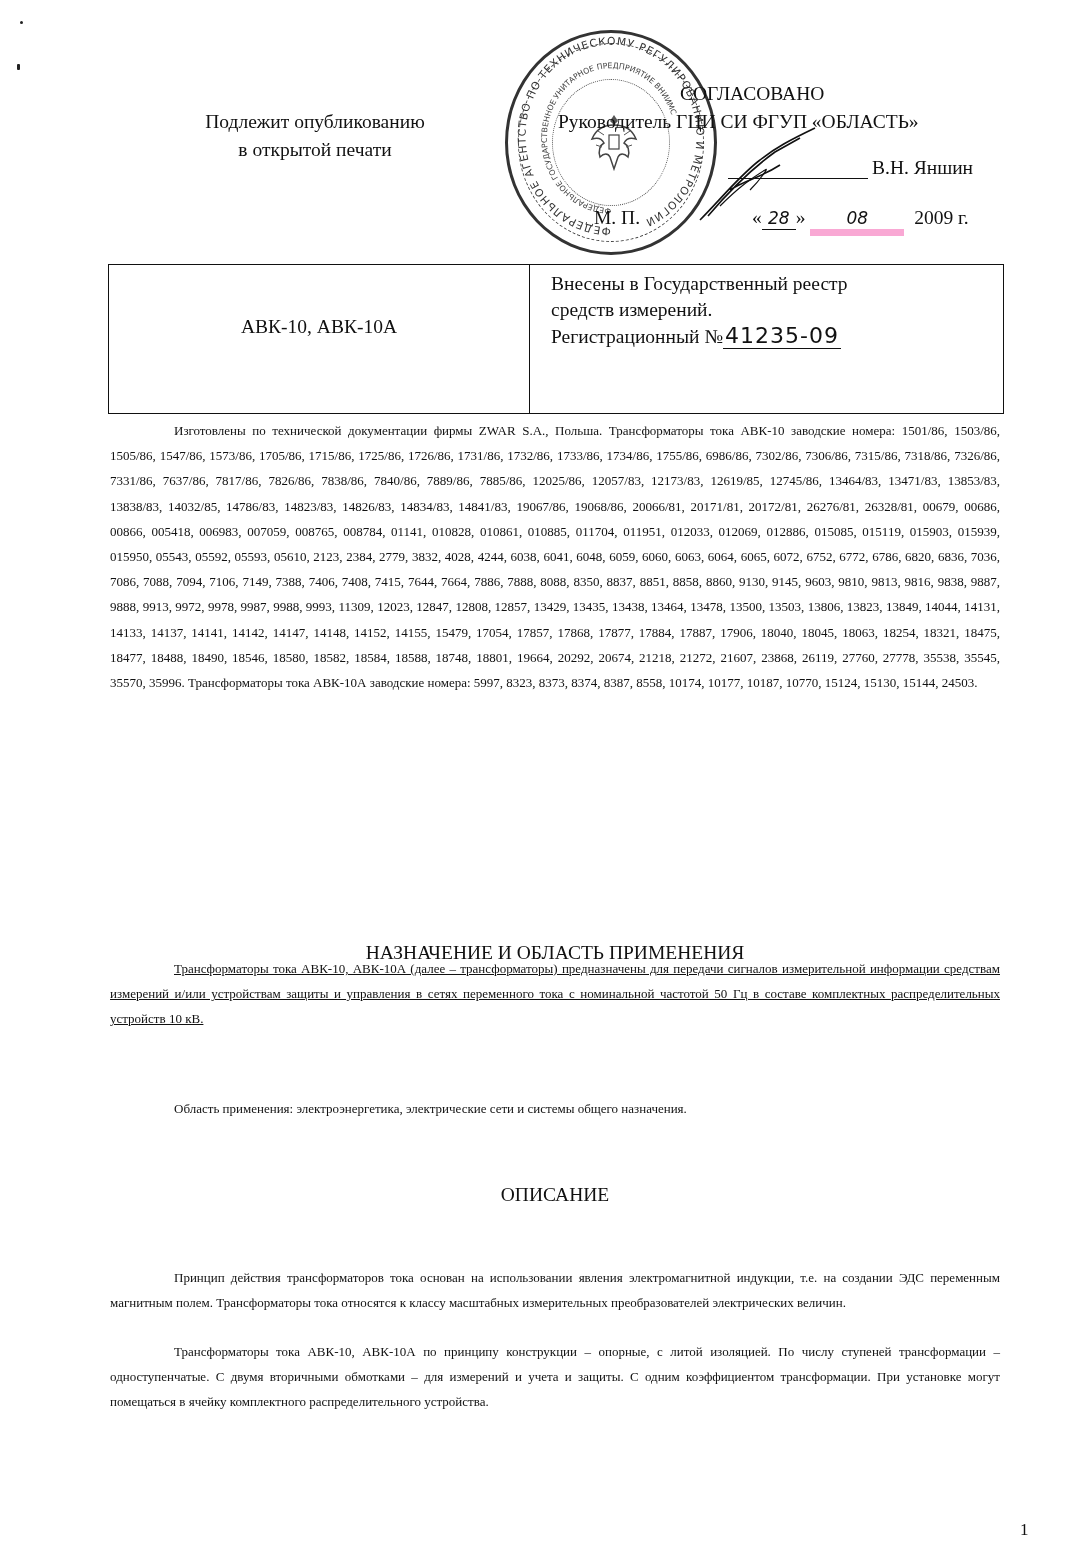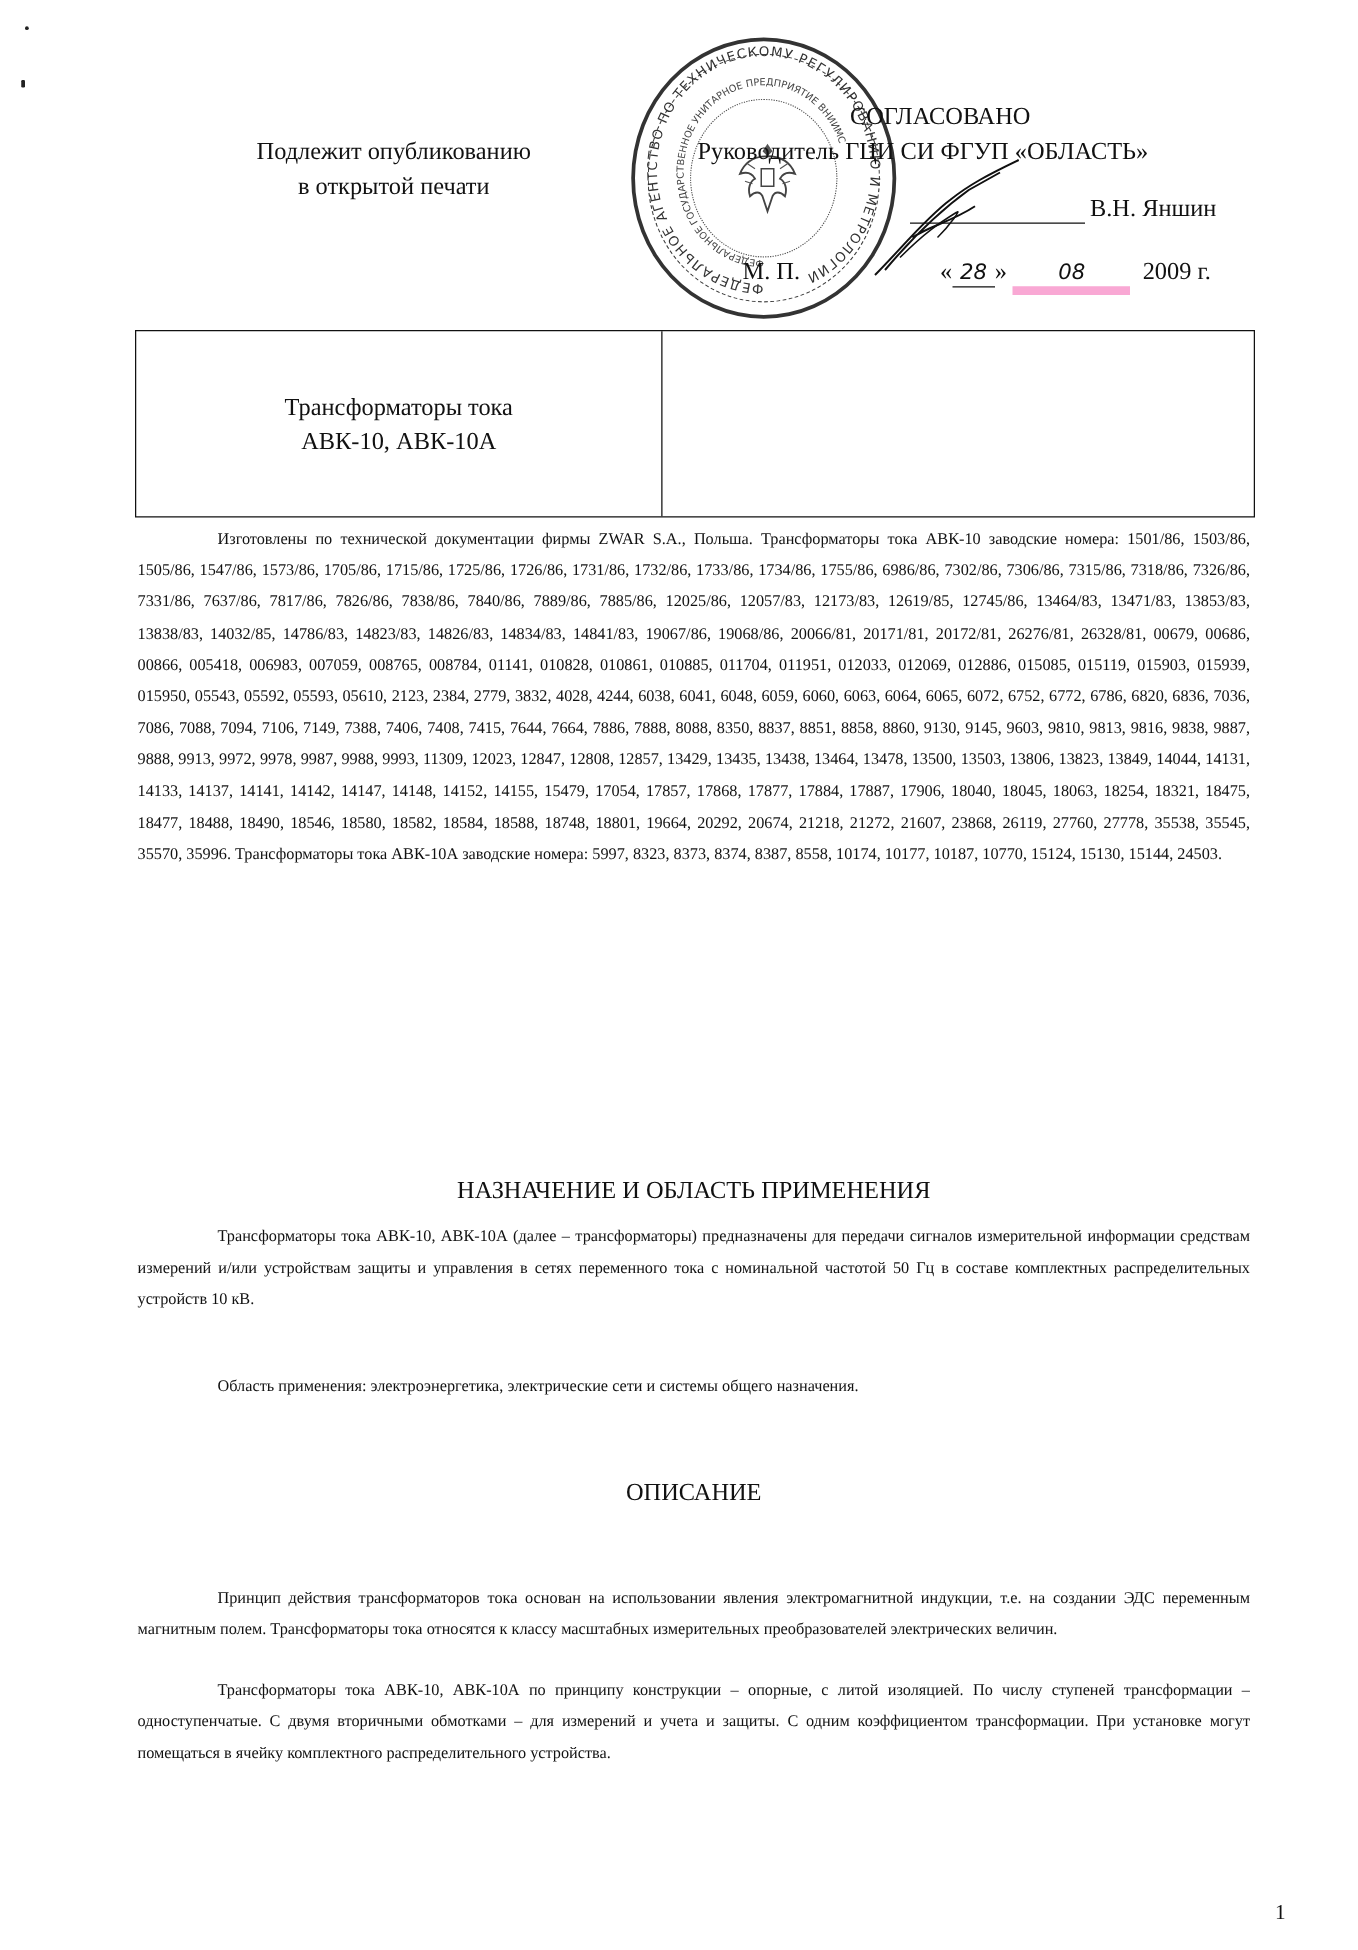--- a/index.html
+++ b/index.html
@@ -81,28 +81,34 @@
 <div class="abs mp">М. П.</div>
 <div class="abs date">
   <span>«</span><span class="blank2"><span class="hand">28</span></span><span>»</span>
   <span class="blank"><span class="hand">08</span></span>
   &nbsp;<span>2009 г.</span>
 </div>
 
 <div class="abs reg-table">
   <div class="divider"></div>
   <div class="tbl-left">
-    <div>Трансформаторы тока</div>
     <div>АВК-10, АВК-10А</div>
+  </div>
+  <div class="tbl-right">
+    <div>Внесены в Государственный реестр</div>
+    <div>средств измерений.</div>
+    <div>
+      <span>Регистрационный №</span><span class="reg-num">41235-09</span>
+    </div>
   </div>
 </div>
 
 <div class="abs body-text indent" style="top:418px;">Изготовлены по технической документации фирмы ZWAR S.A., Польша. Трансформаторы тока АВК-10 заводские номера: 1501/86, 1503/86, 1505/86, 1547/86, 1573/86, 1705/86, 1715/86, 1725/86, 1726/86, 1731/86, 1732/86, 1733/86, 1734/86, 1755/86, 6986/86, 7302/86, 7306/86, 7315/86, 7318/86, 7326/86, 7331/86, 7637/86, 7817/86, 7826/86, 7838/86, 7840/86, 7889/86, 7885/86, 12025/86, 12057/83, 12173/83, 12619/85, 12745/86, 13464/83, 13471/83, 13853/83, 13838/83, 14032/85, 14786/83, 14823/83, 14826/83, 14834/83, 14841/83, 19067/86, 19068/86, 20066/81, 20171/81, 20172/81, 26276/81, 26328/81, 00679, 00686, 00866, 005418, 006983, 007059, 008765, 008784, 01141, 010828, 010861, 010885, 011704, 011951, 012033, 012069, 012886, 015085, 015119, 015903, 015939, 015950, 05543, 05592, 05593, 05610, 2123, 2384, 2779, 3832, 4028, 4244, 6038, 6041, 6048, 6059, 6060, 6063, 6064, 6065, 6072, 6752, 6772, 6786, 6820, 6836, 7036, 7086, 7088, 7094, 7106, 7149, 7388, 7406, 7408, 7415, 7644, 7664, 7886, 7888, 8088, 8350, 8837, 8851, 8858, 8860, 9130, 9145, 9603, 9810, 9813, 9816, 9838, 9887, 9888, 9913, 9972, 9978, 9987, 9988, 9993, 11309, 12023, 12847, 12808, 12857, 13429, 13435, 13438, 13464, 13478, 13500, 13503, 13806, 13823, 13849, 14044, 14131, 14133, 14137, 14141, 14142, 14147, 14148, 14152, 14155, 15479, 17054, 17857, 17868, 17877, 17884, 17887, 17906, 18040, 18045, 18063, 18254, 18321, 18475, 18477, 18488, 18490, 18546, 18580, 18582, 18584, 18588, 18748, 18801, 19664, 20292, 20674, 21218, 21272, 21607, 23868, 26119, 27760, 27778, 35538, 35545, 35570, 35996. Трансформаторы тока АВК-10А заводские номера: 5997, 8323, 8373, 8374, 8387, 8558, 10174, 10177, 10187, 10770, 15124, 15130, 15144, 24503.</div>
 
 <div class="abs heading" style="top:942px;">НАЗНАЧЕНИЕ И ОБЛАСТЬ ПРИМЕНЕНИЯ</div>
-<div class="abs body-text indent" style="top:976px;">Трансформаторы тока АВК-10, АВК-10А (далее – трансформаторы) предназначены для передачи сигналов измерительной информации средствам измерений и/или устройствам защиты и управления в сетях переменного тока с номинальной частотой 50 Гц в составе комплектных распределительных устройств 10 кВ.</div>
+<div class="abs body-text indent" style="top:956px;text-decoration:underline;">Трансформаторы тока АВК-10, АВК-10А (далее – трансформаторы) предназначены для передачи сигналов измерительной информации средствам измерений и/или устройствам защиты и управления в сетях переменного тока с номинальной частотой 50 Гц в составе комплектных распределительных устройств 10 кВ.</div>
 <div class="abs body-text indent" style="top:1096px;">Область применения: электроэнергетика, электрические сети и системы общего назначения.</div>
 
 <div class="abs heading" style="top:1184px;">ОПИСАНИЕ</div>
 <div class="abs body-text indent" style="top:1238px;margin-top:27px;">Принцип действия трансформаторов тока основан на использовании явления электромагнитной индукции, т.е. на создании ЭДС переменным магнитным полем. Трансформаторы тока относятся к классу масштабных измерительных преобразователей электрических величин.</div>
 <div class="abs body-text indent" style="top:1339px;">Трансформаторы тока АВК-10, АВК-10А по принципу конструкции – опорные, с литой изоляцией. По числу ступеней трансформации – одноступенчатые. С двумя вторичными обмотками – для измерений и учета и защиты. С одним коэффициентом трансформации. При установке могут помещаться в ячейку комплектного распределительного устройства.</div>
 
 <div class="abs page-num">1</div>
 
 </body></html>

